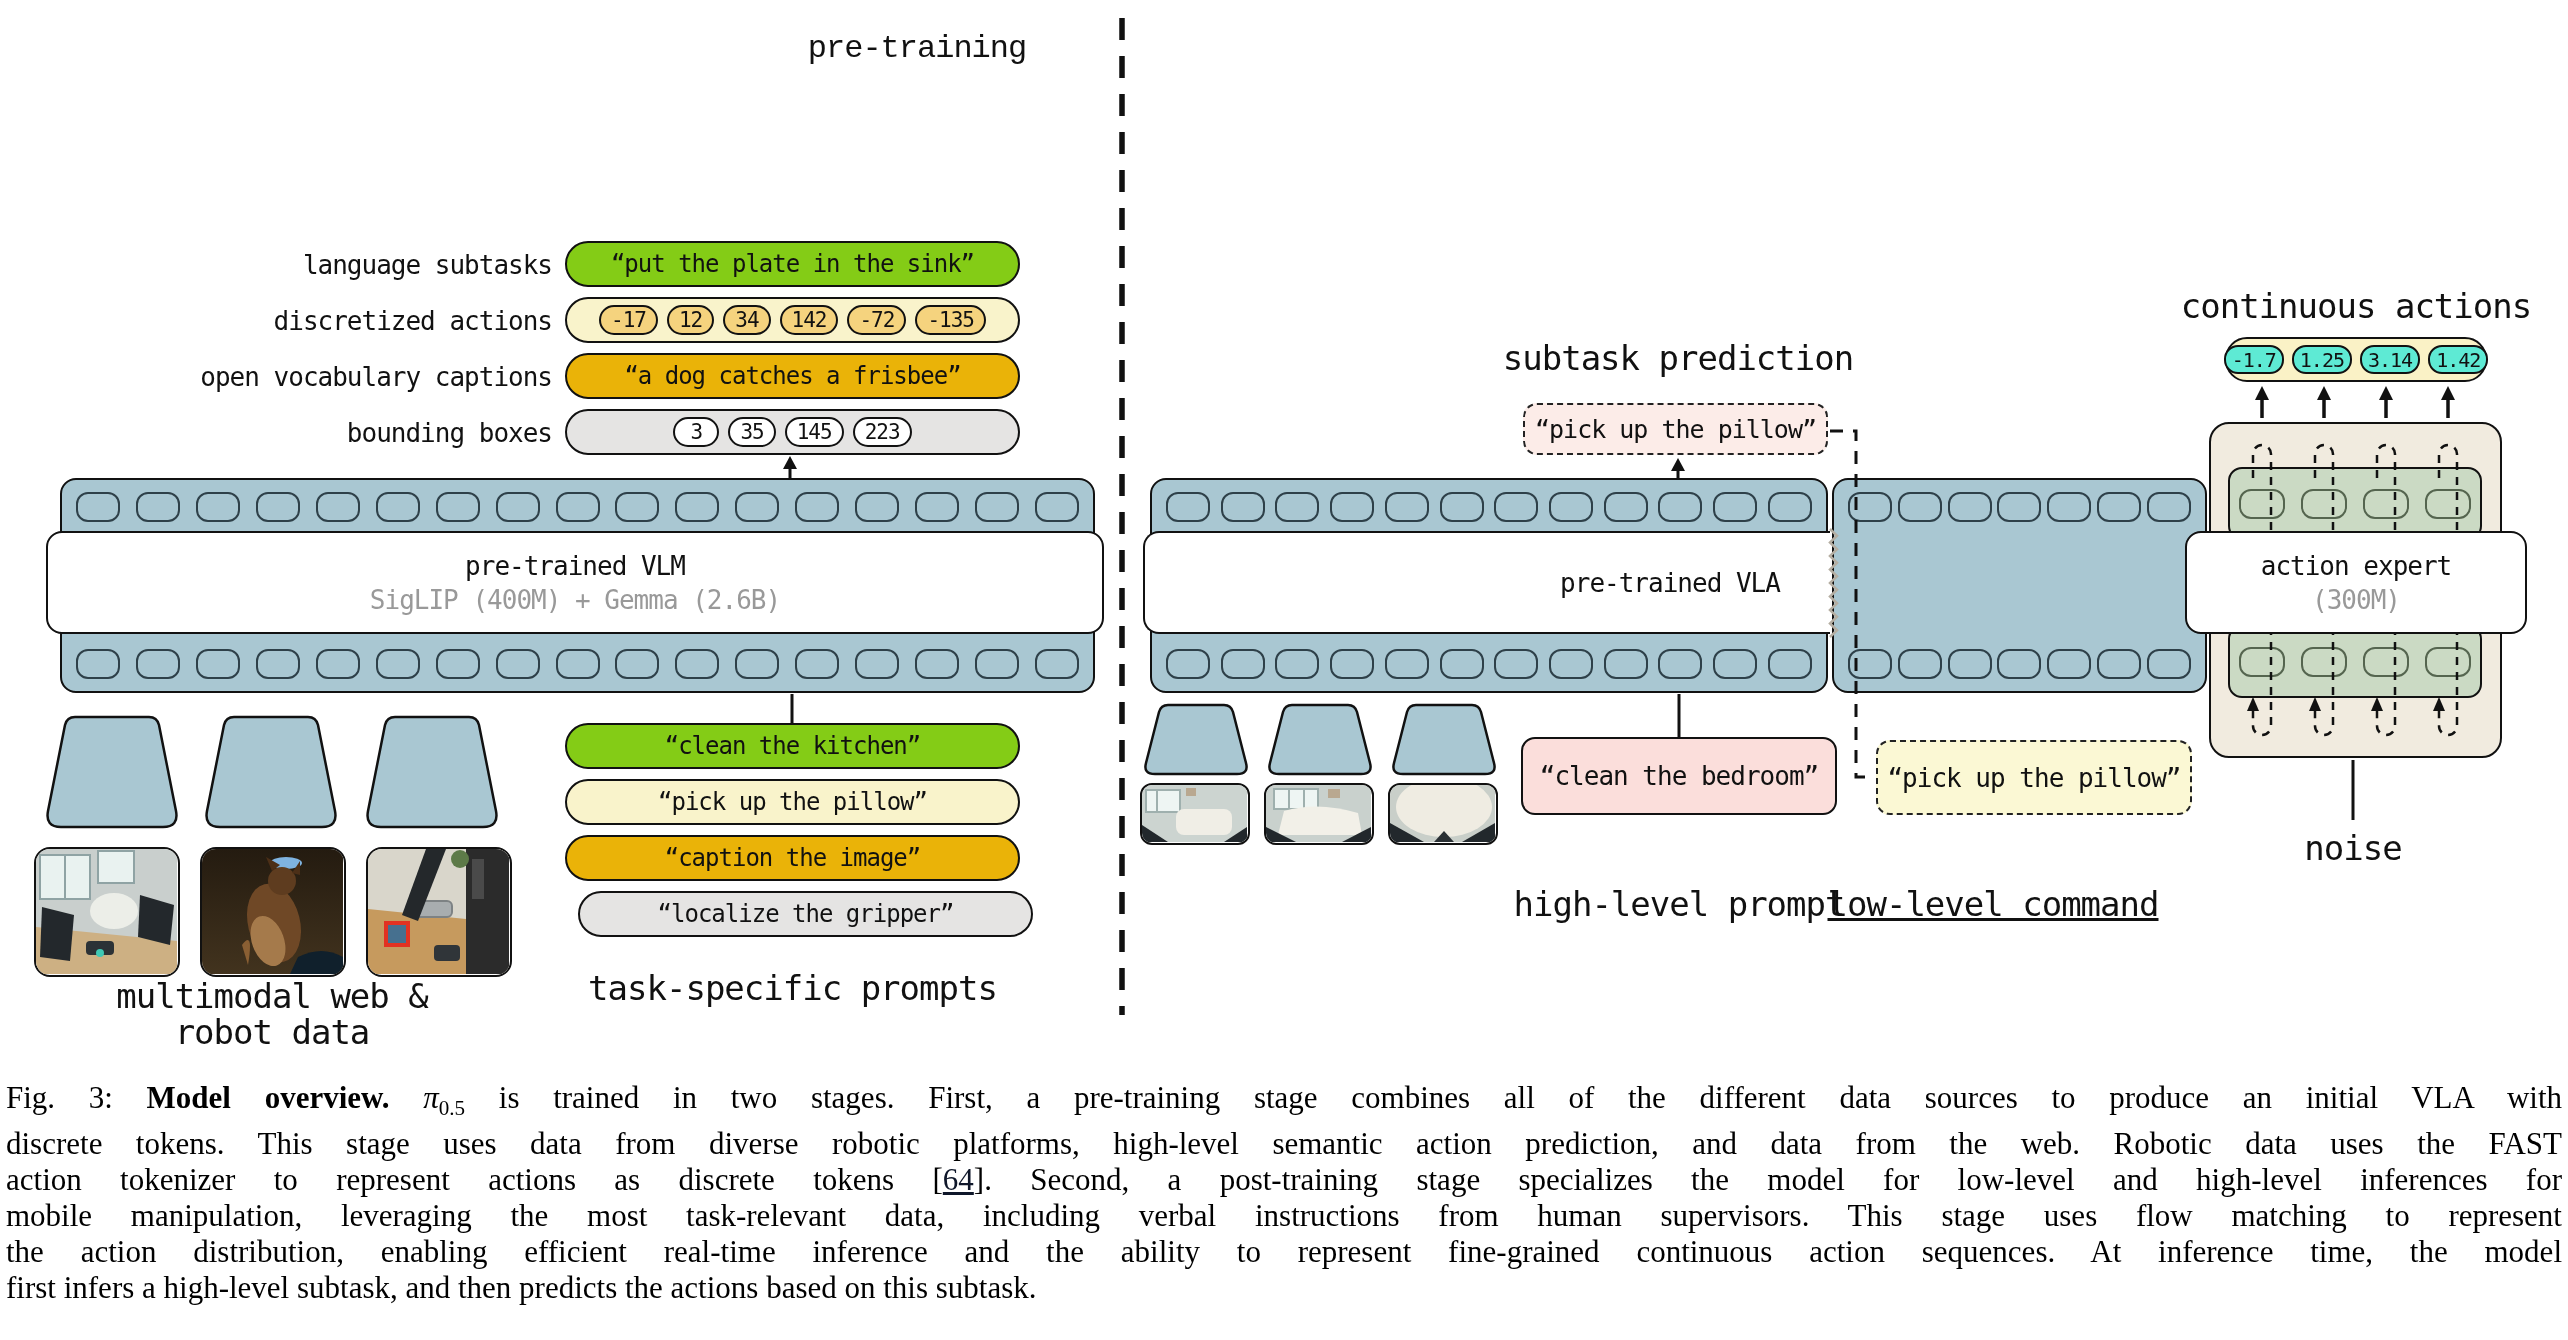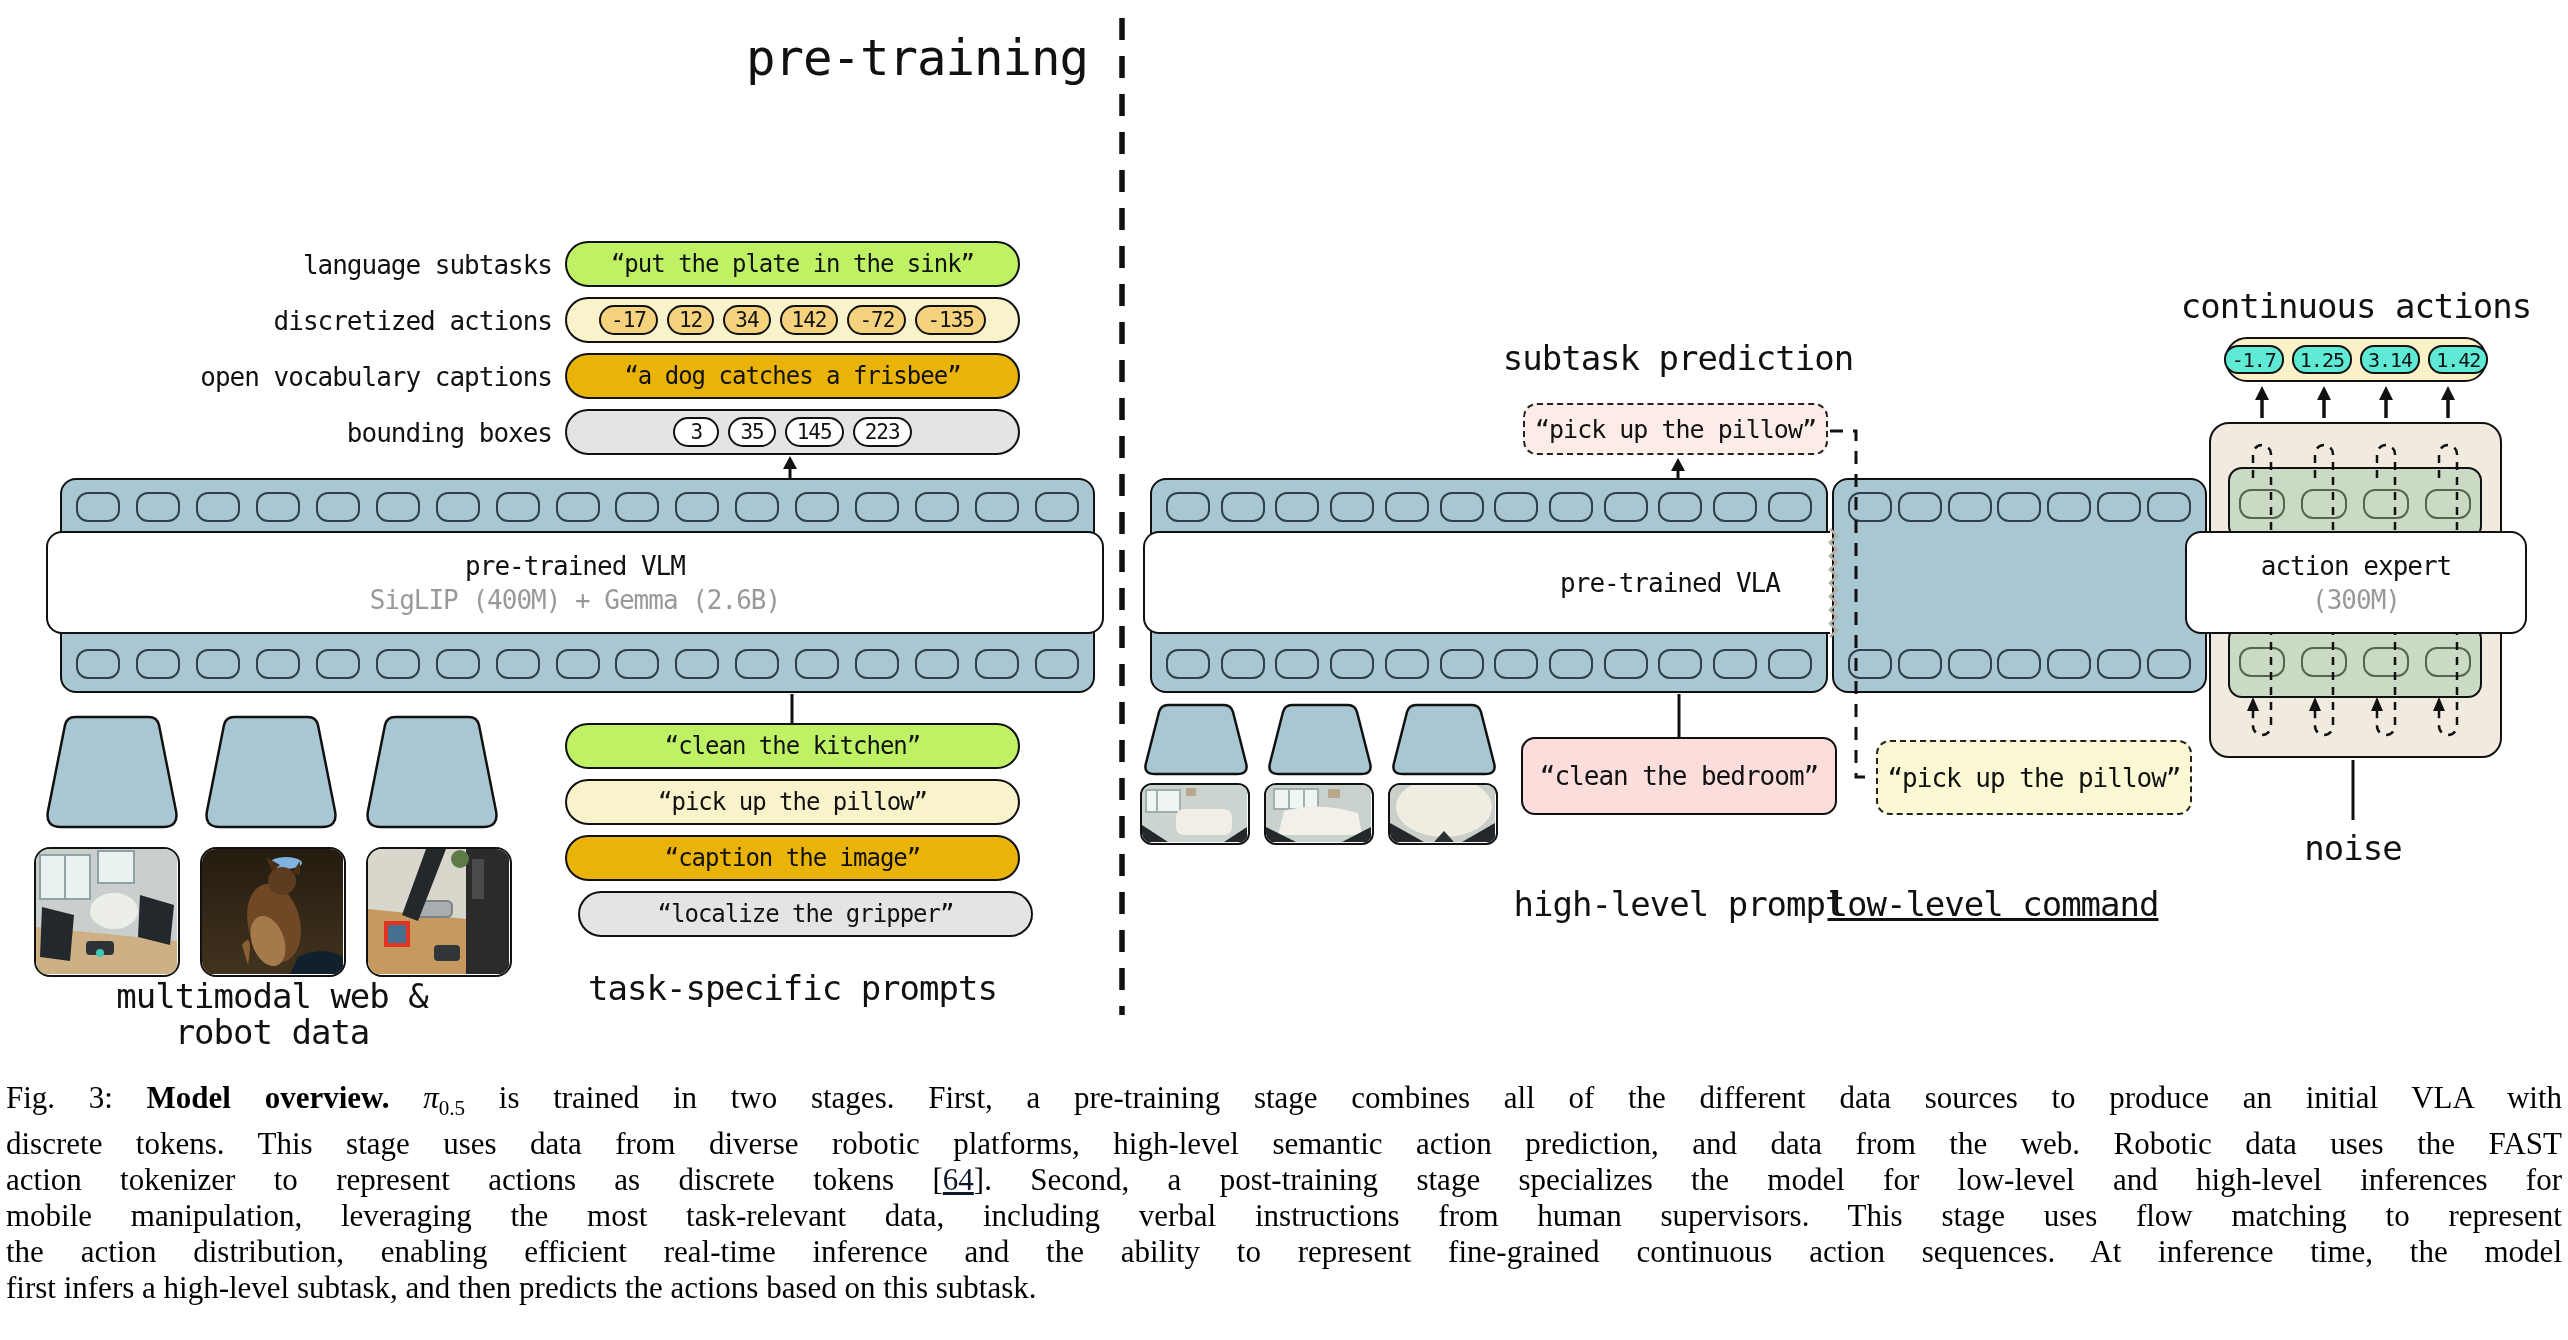--- a/index.html
+++ b/index.html
@@ -1,26 +1,26 @@
 <!DOCTYPE html>
 <html><head>
 <meta charset="utf-8">
 <style>
   html,body{margin:0;padding:0;background:#fff;}
   .figure{position:relative;width:2568px;height:1340px;background:#fff;overflow:hidden;
           font-family:"DejaVu Sans Mono",monospace;color:#111;}
   .abs{position:absolute;}
   .center{text-align:center;}
-  .hdr{font-size:49px;letter-spacing:-1px;}
+  .hdr{font-size:32px;letter-spacing:-1px;font-family:Liberation Mono, monospace;}
   .lbl{font-size:26px;letter-spacing:-1px;}
   .biglbl{font-size:34px;letter-spacing:-1px;}
   
   .pill{border:2.5px solid #111;border-radius:23px;display:flex;align-items:center;justify-content:center;
         font-size:24px;letter-spacing:-1px;box-sizing:border-box;}
-  .pill.pink{background:#bef264;}
+  .pill.pink{background:#84cc16;}
   .pill.yellow{background:#f9f3cb;}
   .pill.purple{background:#eab308;}
   .pill.gray{background:#e5e4e3;}
   .chips{display:flex;gap:9px;align-items:center;justify-content:center;}
   .chip{border:2px solid #111;border-radius:15px;height:30px;min-width:46px;padding:0 10px;
         display:inline-flex;align-items:center;justify-content:center;font-size:21px;box-sizing:border-box;}
   .chips.orange .chip{background:#f5d37e;}
   .chips.white .chip{background:#fff;}
   .chips.cont .chip{background:#5eead4;height:29px;border-radius:14px;font-size:20px;min-width:54px;padding:0 6px;}
   

